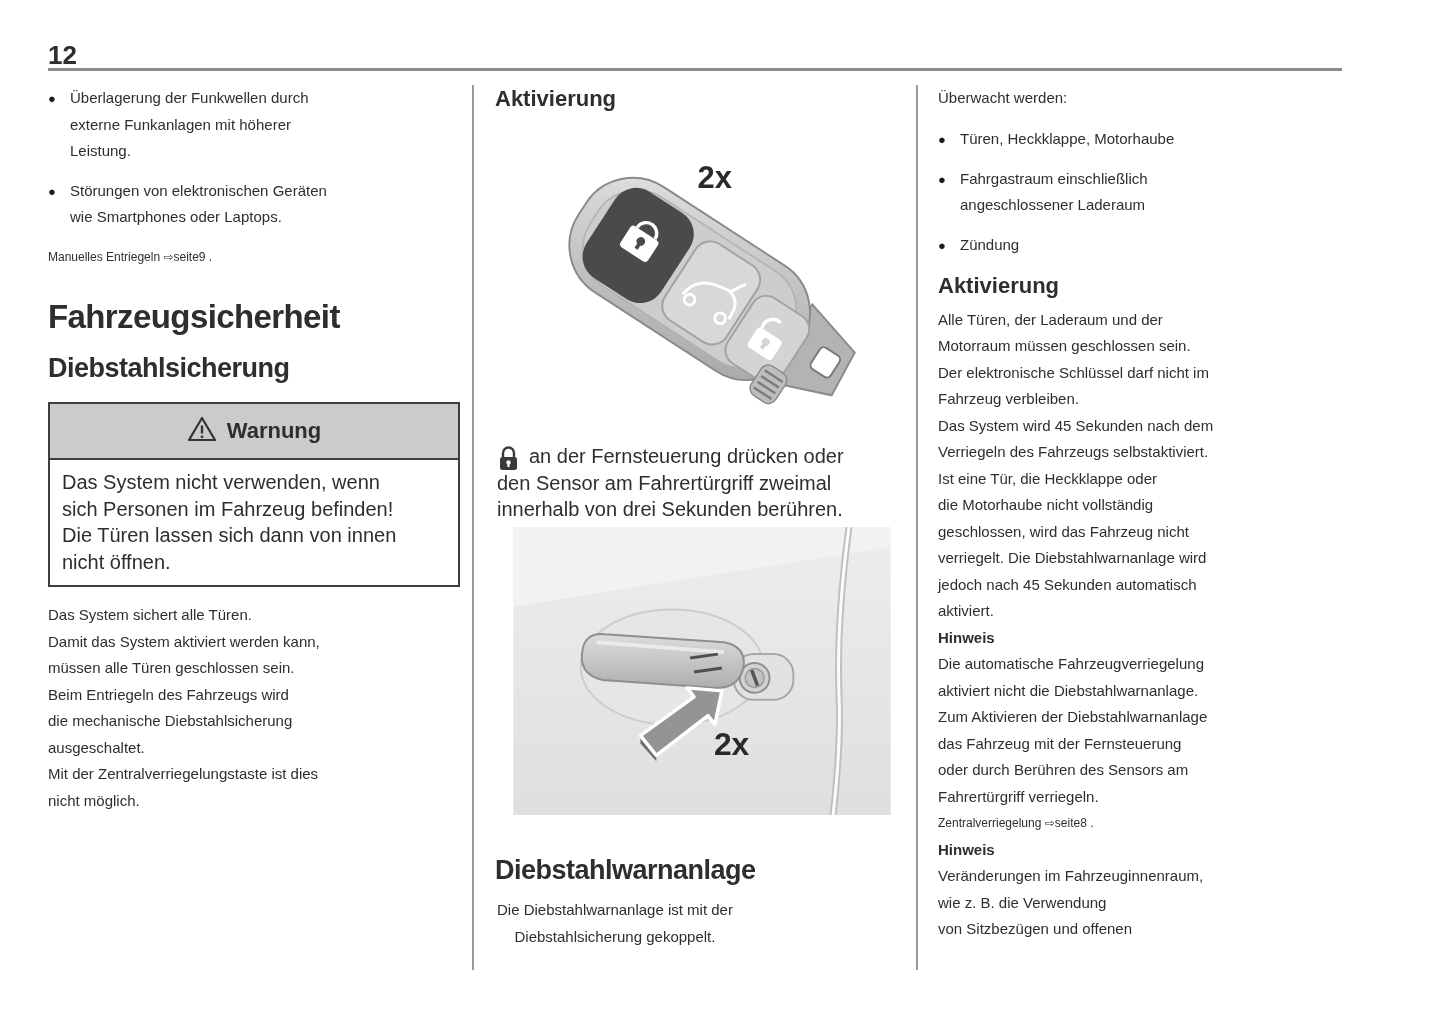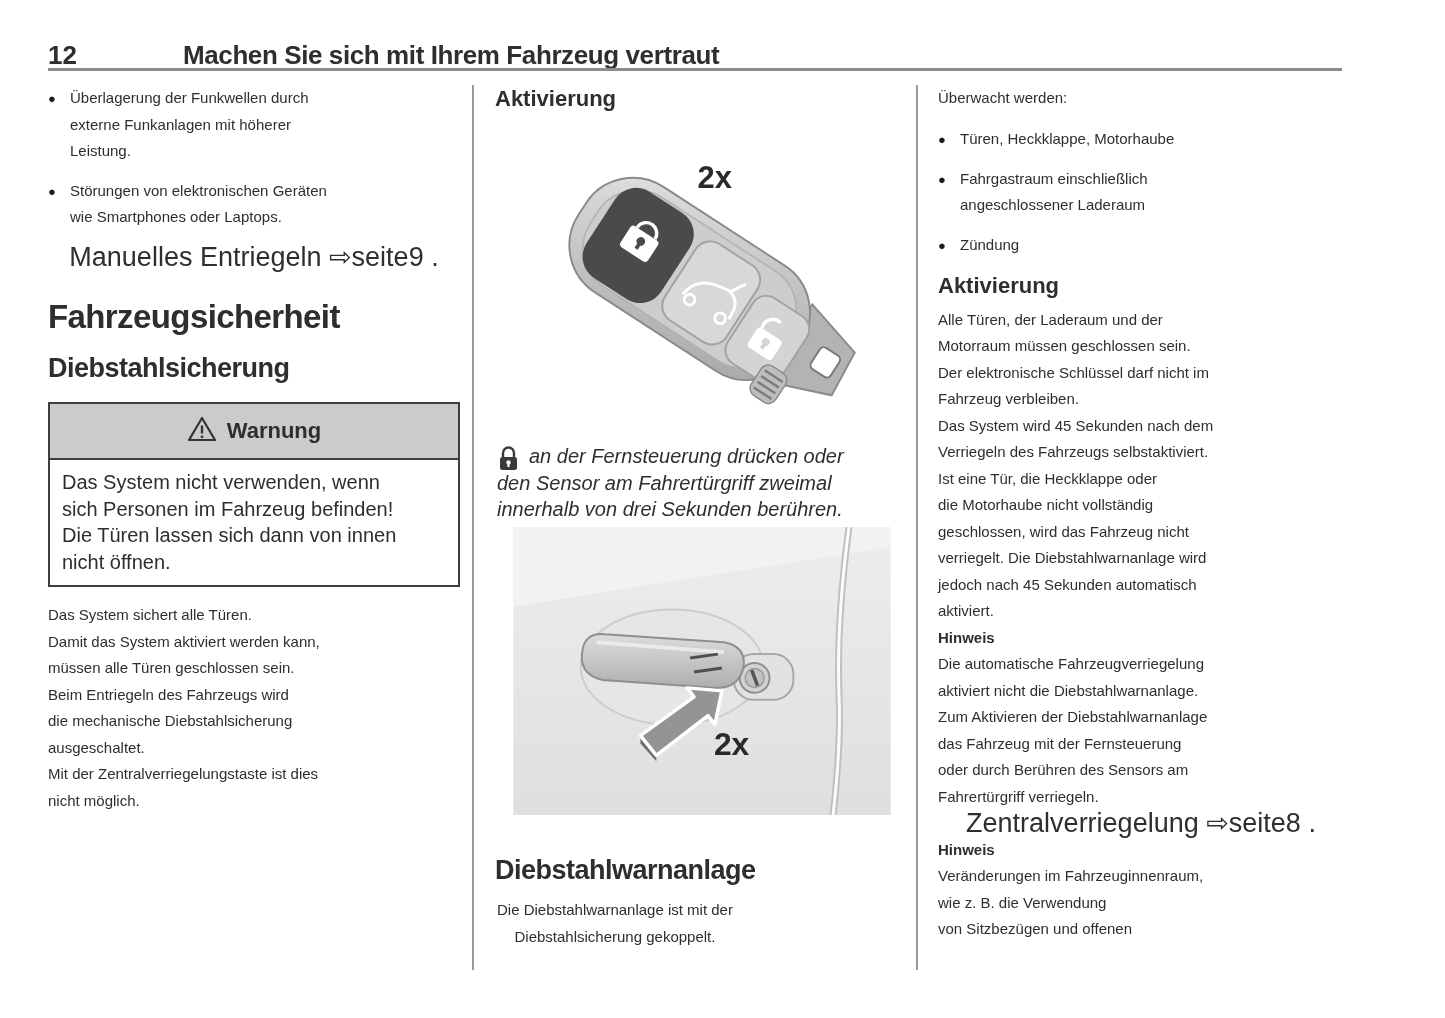--- a/index.html
+++ b/index.html
@@ -30,40 +30,39 @@
   
   .warnbox  { margin-top:18px; border:2px solid #3d3d3d; }
   .warnhead { height:54px; background:#cbcbcb; border-bottom:2px solid #3d3d3d;
               display:flex; align-items:center; justify-content:center;
               font-size:22px; font-weight:bold; gap:10px; }
   .warnbody { padding:9px 0 10px 12px; font-size:20px; line-height:26.5px; white-space:pre-line; }
   
   .mid .h3abs   { position:absolute; left:0; top:0; }
   .fobfig       { position:absolute; left:45px;  top:55px; }
   .lockline     { position:absolute; left:2px; top:358px; }
-  .lockline .txt{ font-size:20px; line-height:26.5px; white-space:pre-line; text-indent:32px;font-style:italic; }
+  .lockline .txt{ font-size:20px; line-height:26.5px; white-space:pre-line; text-indent:32px; }
   .lockline .licon { position:absolute; left:0; top:1px; }
   .handlefig    { position:absolute; left:18px; top:442px; }
   .mid .h2abs   { position:absolute; left:0; top:769px; margin:0; }
   .mid .pabs    { position:absolute; left:2px; top:812px;text-align:center; }
   .figtext { font-family:"Liberation Sans","DejaVu Sans",sans-serif; font-weight:bold; }
-  .refline { font-size:27px; line-height:26.5px;text-align:center; }
+  .refline { font-size:12px; line-height:26.5px; }
   .manual { margin-top:5px; }
   .ref { color:#2e2e2e; text-decoration:none; }
   .right .intro { margin-bottom:14px; }
   .right .h3 { margin-top:13px; }
   .right .p1 { margin-top:7px; }
 </style>
 </head>
 <body>
 
 <div class="page">
 
   <div class="pagenum">12</div>
-  <div class="pagetitle">Machen Sie sich mit Ihrem Fahrzeug vertraut</div>
   <div class="hrule"></div>
 
   <div class="vdiv d1"></div>
   <div class="vdiv d2"></div>
 
   <div class="col left">
     <ul class="blist">
       <li>
         <span class="dot">●</span>
         <span class="body">Überlagerung der Funkwellen durch

